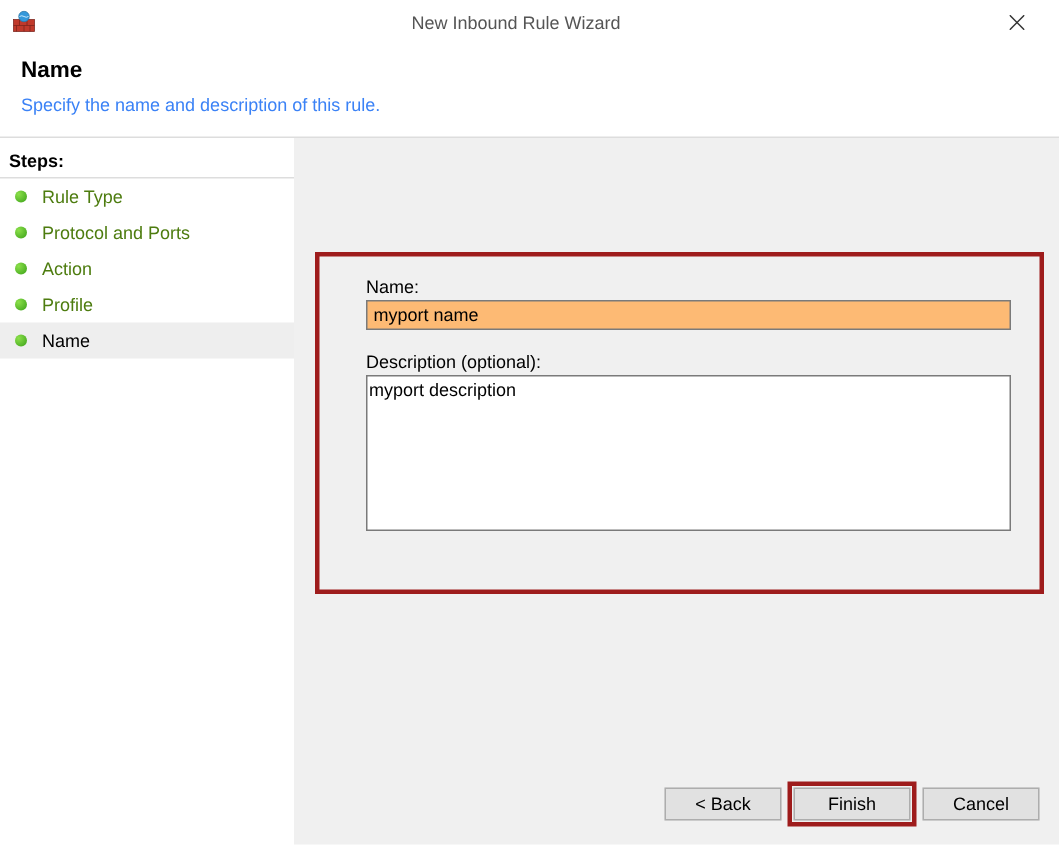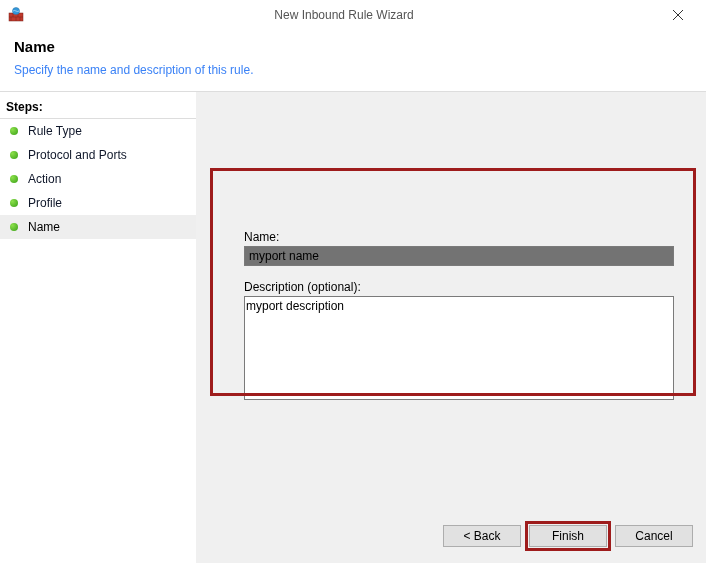--- a/index.html
+++ b/index.html
@@ -87,21 +87,21 @@
     }
     .step-bullet {
       width: 8px;
       height: 8px;
       border-radius: 50%;
       background: radial-gradient(circle at 30% 30%, #8be04a, #3aa018);
       margin-right: 10px;
       flex-shrink: 0;
     }
     .step-label {
-      color: #0f172a;
+      color: #4d7c0f;
       font-size: 12px;
     }
     .step-item.current .step-label {
       color: #000;
     }
     .main {
       flex: 1;
       background: #f0f0f0;
       position: relative;
       padding-top: 76px;
@@ -110,33 +110,32 @@
       position: absolute;
       border: 3px solid #9e1c1c;
       left: 14px;
       top: 76px;
       width: 486px;
       height: 228px;
       pointer-events: none;
     }
     .form-area {
       padding: 16px 30px 0 48px;
-      margin-top: 46px;
     }
     .form-label {
       font-size: 12px;
       color: #000;
       margin-bottom: 2px;
       display: block;
     }
     .text-input {
       width: 430px;
       height: 20px;
       border: 1px solid #7a7a7a;
-      background: #737373;
+      background: #fdba74;
       font-family: inherit;
       font-size: 12px;
       padding: 0 4px;
       color: #000;
     }
     .textarea-input {
       width: 430px;
       height: 104px;
       border: 1px solid #7a7a7a;
       background: #fff;

